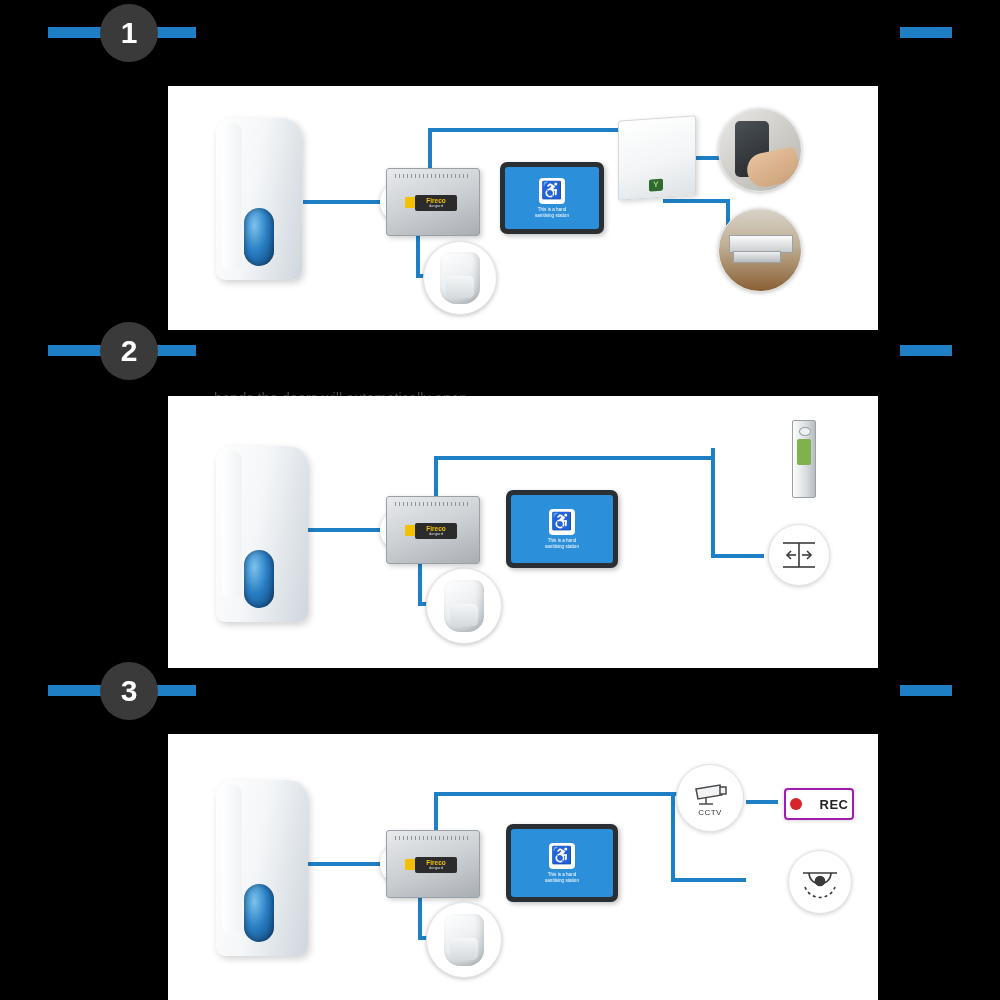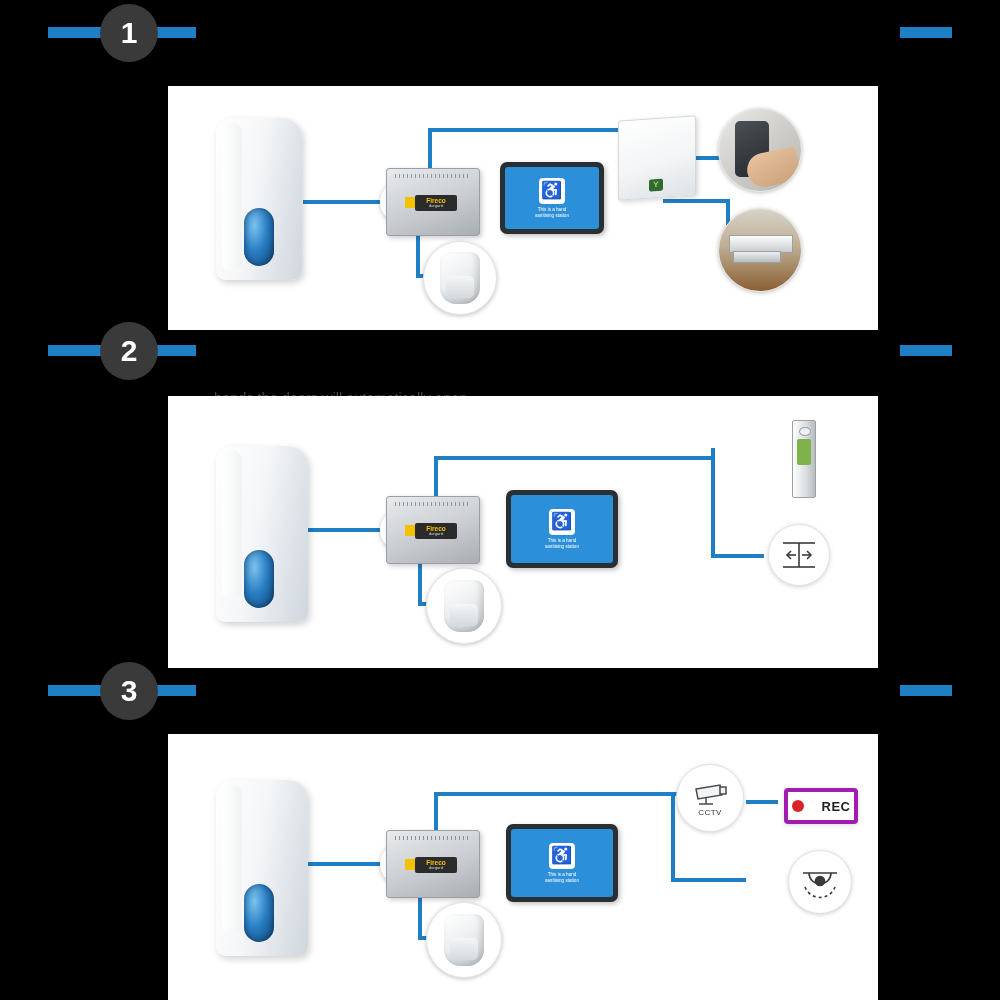--- a/index.html
+++ b/index.html
@@ -349,21 +349,21 @@
     margin-top: 1px;
     letter-spacing: .4px;
   }
 
   .rec-pill {
     position: absolute;
     width: 66px;
     height: 28px;
     border-radius: 4px;
     background: #ffffff;
-    border: 4px solid #a21caf;
+    border: 2px solid #a21caf;
     box-shadow: 0 1px 4px rgba(0,0,0,0.16);
     display: flex;
     align-items: center;
     justify-content: center;
     gap: 18px;
   }
   .rec-dot {
     width: 12px; height: 12px; border-radius: 50%;
     background: #d8232a;
   }

